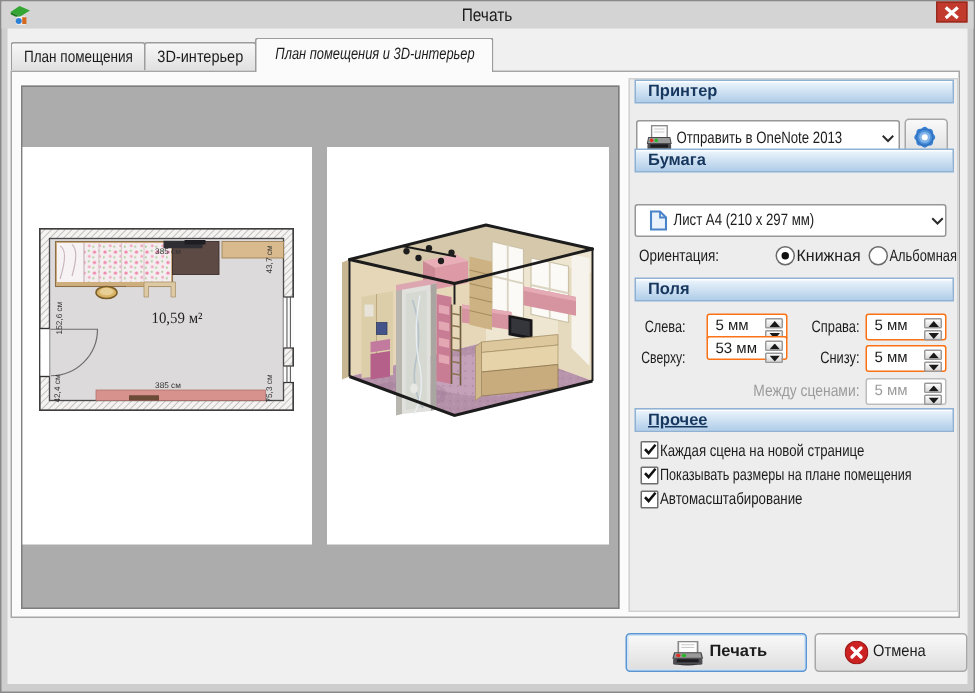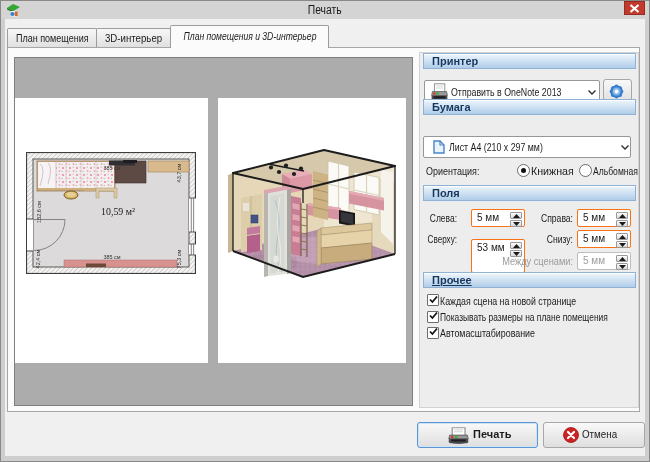--- a/index.html
+++ b/index.html
@@ -287,21 +287,21 @@
         <polygon points="3.5,0 7,4 0,4" fill="#1a1a1a"></polygon>
       </svg>
     </i>
     <i class="spinbtn" style="top:9.5px;">
       <svg width="7" height="4" style="position:absolute;left:2px;top:1.2px">
         <polygon points="0,0 7,0 3.5,4" fill="#1a1a1a"></polygon>
       </svg>
     </i>
   </div>
 <div class="abs lbl lblr" style="left:407px;top:233px;width:50px;transform:scaleX(0.74);">Сверху:</div>
-<div class="abs spin" style="left:471px;top:239px;width:54px;height:34px;">
+<div class="abs spin" style="left:471px;top:224px;width:54px;height:16px;">
     <span>53 мм</span>
     <i class="spinbtn" style="top:2px;">
       <svg width="7" height="4" style="position:absolute;left:2px;top:1px">
         <polygon points="3.5,0 7,4 0,4" fill="#1a1a1a"></polygon>
       </svg>
     </i>
     <i class="spinbtn" style="top:9.5px;">
       <svg width="7" height="4" style="position:absolute;left:2px;top:1.2px">
         <polygon points="0,0 7,0 3.5,4" fill="#1a1a1a"></polygon>
       </svg>

